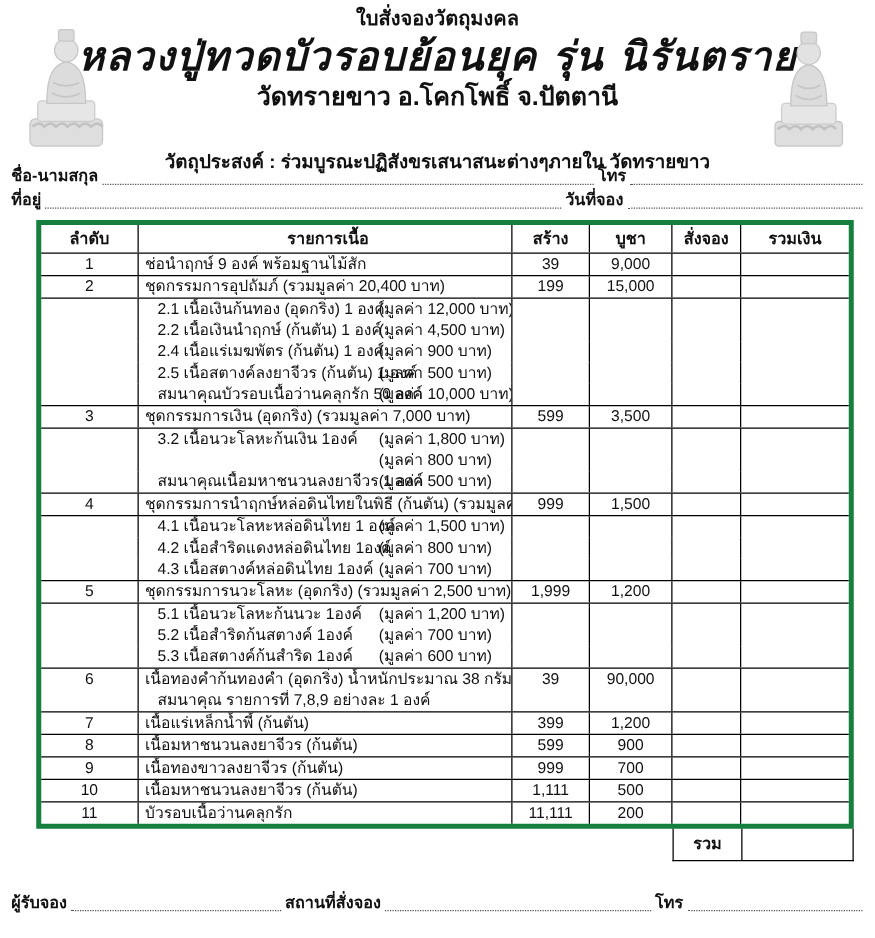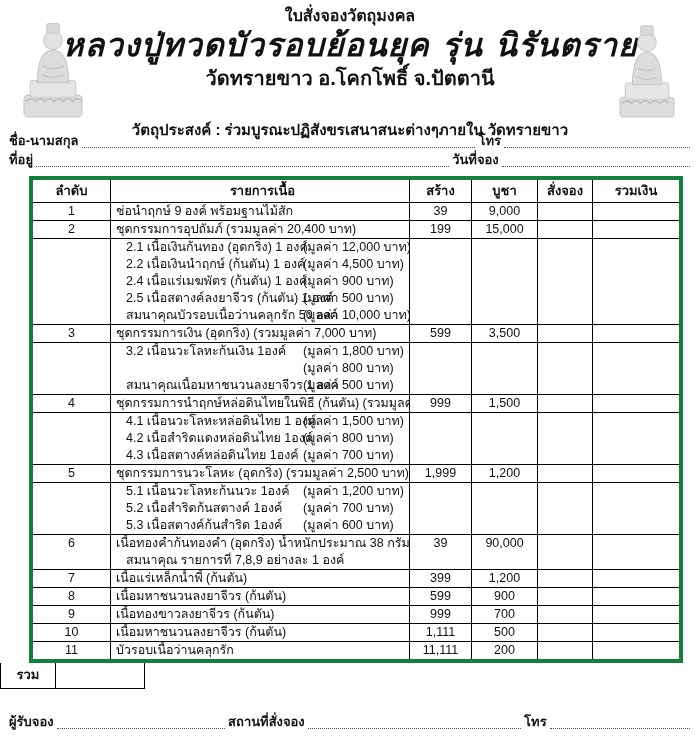--- a/index.html
+++ b/index.html
@@ -47,21 +47,21 @@
   .c-item{flex:1;position:relative;padding-left:5px;}
   .c-item .val{position:absolute;left:192px;top:0;}
   .subrow .c-item{padding-left:15px;}
   .c-made{width:62px;text-align:center;flex:none;}
   .c-price{width:66px;text-align:center;flex:none;}
   .c-order{width:55px;text-align:center;flex:none;}
   .c-total{width:86px;text-align:center;flex:none;border-right:none;}
 
   
   .grand{
-    width:145px;box-sizing:border-box;display:flex;
+    margin-left:538px;width:145px;box-sizing:border-box;display:flex;
     border:1.6px solid #000;border-top:none;height:26px;font-size:13px;
   }
   .grand .g-label{width:55px;box-sizing:border-box;border-right:1.2px solid #000;
     font-weight:bold;text-align:center;line-height:24px;}
   .grand .g-val{flex:1;}
 
   
   .foot{position:absolute;left:8px;right:8px;bottom:18px;
         font-size:13px;font-weight:bold;}
   .foot .fline{height:20px;}

